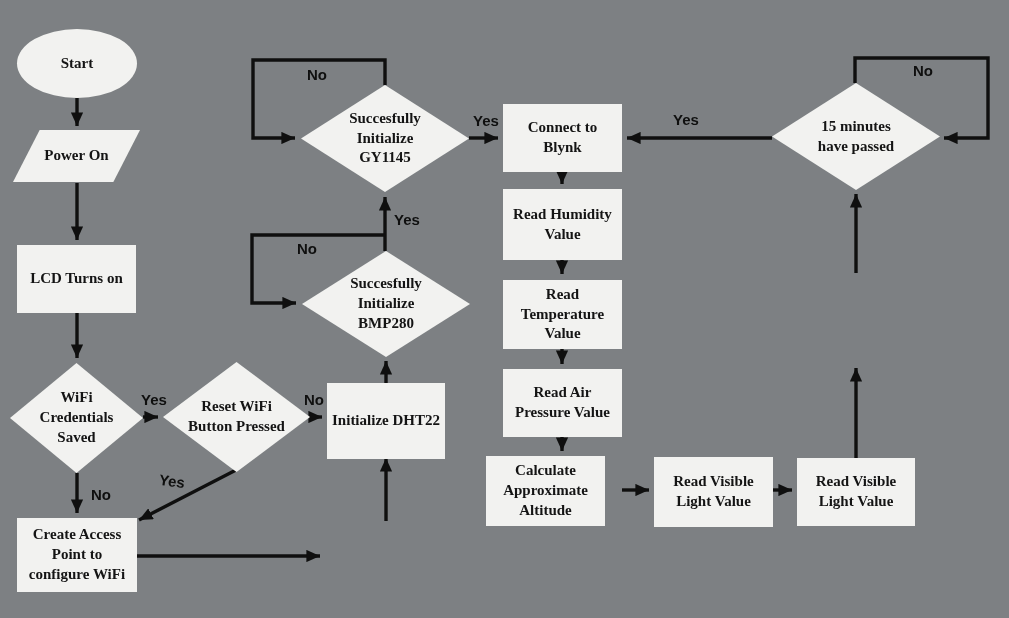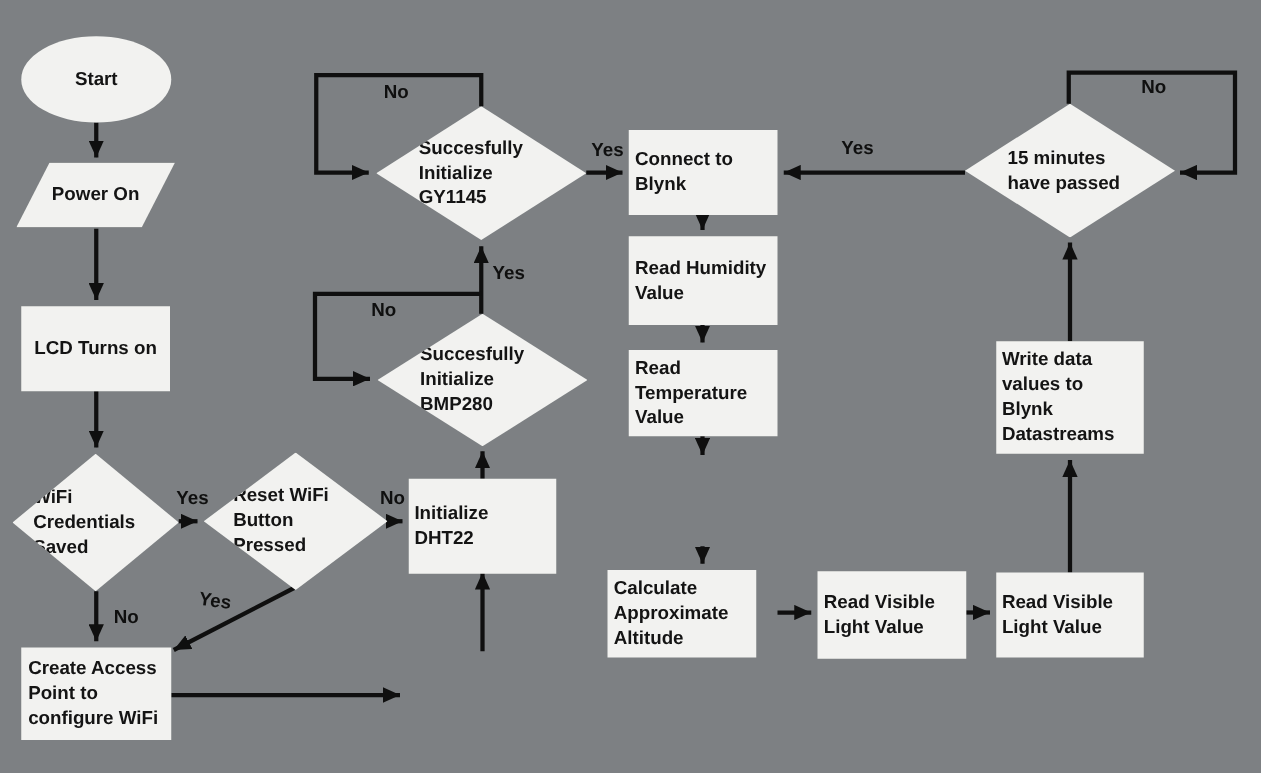--- a/index.html
+++ b/index.html
@@ -9,21 +9,21 @@
     font-family:"Liberation Sans",sans-serif;
   }
   .title{
     position:absolute;left:509px;top:8px;width:300px;height:62px;
     display:flex;align-items:center;justify-content:center;
     font-size:51px;font-weight:800;letter-spacing:0px;color:#f4f3f1;
   }
   .node{
     position:absolute;background:#f2f2f0;
     display:flex;align-items:center;justify-content:center;
-    text-align:left;color:#141414;font-weight:700;font-size:15px;line-height:1.32;
+    text-align:center;color:#141414;font-weight:700;font-size:15px;line-height:1.32;font-family:Liberation Serif, serif;
   }
   .ellipse{border-radius:50%;}
   .diamond{clip-path:polygon(50% 0,100% 50%,50% 100%,0 50%);}
   .para{clip-path:polygon(21% 0,100% 0,79% 100%,0 100%);}
   .lbl{display:block;max-width:109px;}
   .diamond .lbl{max-width:100px;}
   .edge-label{
     position:absolute;transform:translate(-50%,-50%);
     font-weight:700;font-size:15px;color:#0f0f0f;white-space:nowrap;
   }
@@ -112,36 +112,36 @@
   </div>
 
   <div class="node" style="left:503px;top:189px;width:119px;height:71px">
     <span class="lbl">Read Humidity Value</span>
   </div>
 
   <div class="node" style="left:503px;top:280px;width:119px;height:69px">
     <span class="lbl">Read Temperature Value</span>
   </div>
 
+  <div class="node" style="left:503px;top:369px;width:119px;height:68px">
+    <span class="lbl">Read Air Pressure Value</span>
+  </div>
 
   <div class="node" style="left:486px;top:456px;width:119px;height:70px">
     <span class="lbl">Calculate Approximate Altitude</span>
   </div>
 
   <div class="node" style="left:654px;top:457px;width:119px;height:70px">
     <span class="lbl">Read Visible Light Value</span>
   </div>
 
   <div class="node" style="left:797px;top:458px;width:118px;height:68px">
     <span class="lbl">Read Visible Light Value</span>
   </div>
 
-  <div class="node" style="left:797px;top:273px;width:118px;height:90px">
-    <span class="lbl">Write data values  to Blynk Datastreams</span>
-  </div>
 
   <div class="node diamond" style="left:772px;top:83px;width:168px;height:107px">
     <span class="lbl">15 minutes have passed</span>
   </div>
 
   <div class="edge-label" style="left:154px;top:399px">Yes</div>
   <div class="edge-label" style="left:314px;top:399px">No</div>
   <div class="edge-label" style="left:101px;top:494px">No</div>
   <div class="edge-label tilt" style="left:172px;top:481px">Yes</div>
   <div class="edge-label" style="left:407px;top:219px">Yes</div>

